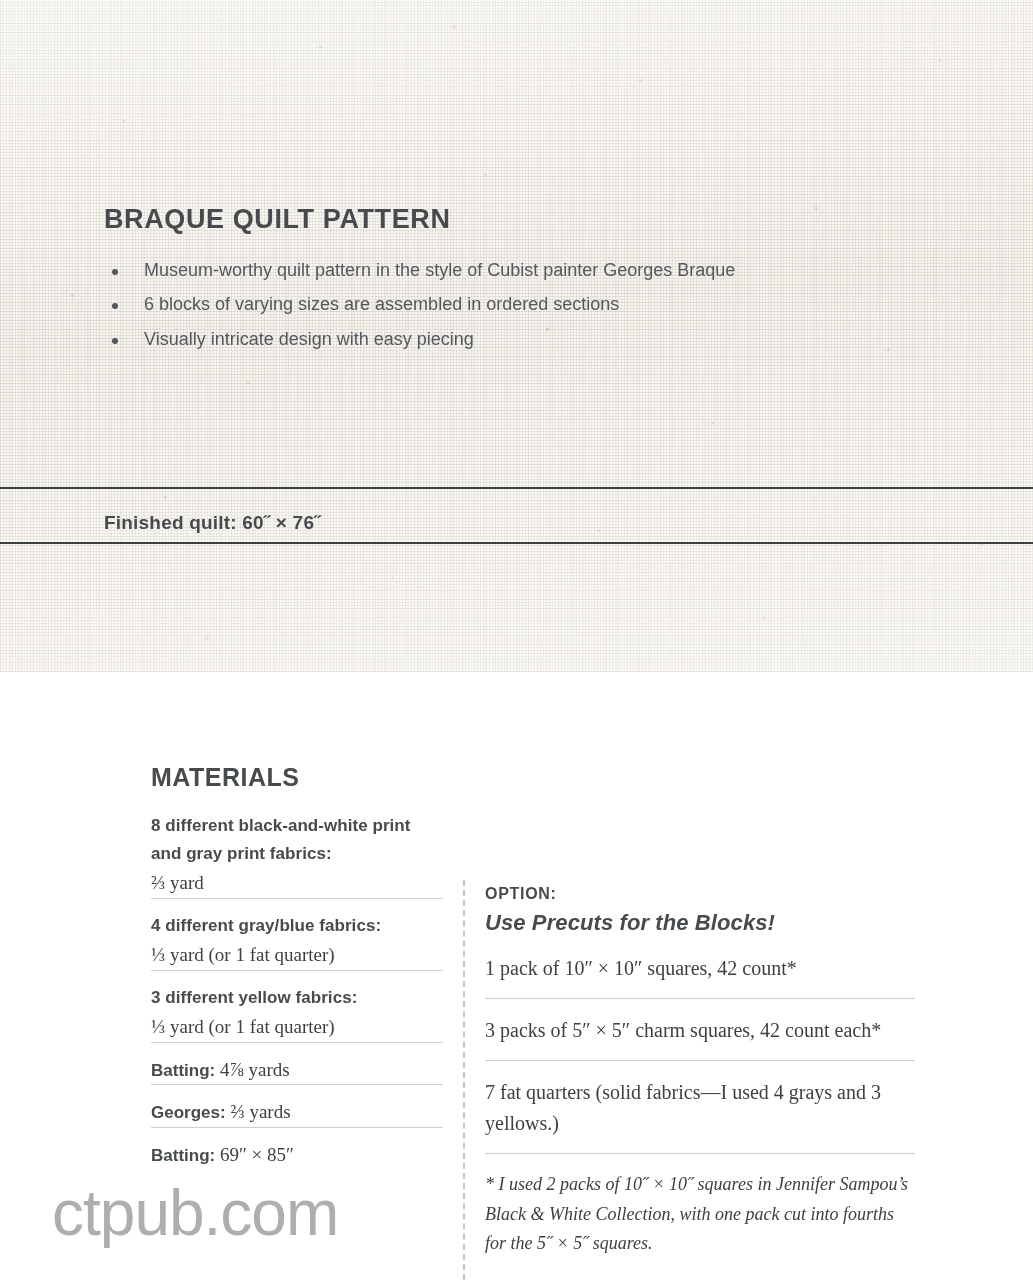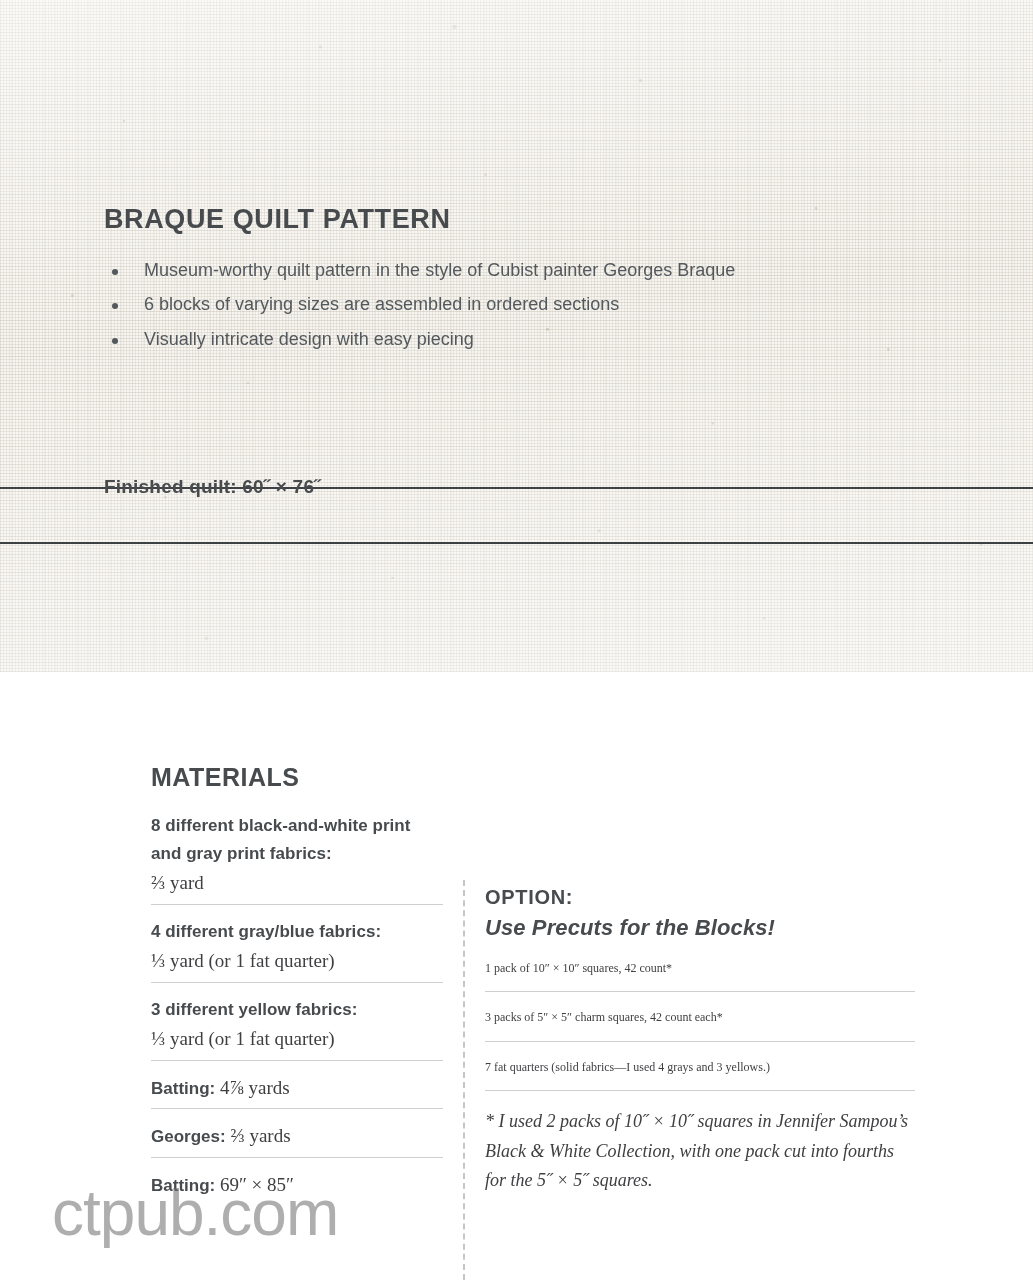--- a/index.html
+++ b/index.html
@@ -139,21 +139,21 @@
     left: 0;
     top: 542px;
     width: 1033px;
     height: 2px;
     background: #3d4144;
     z-index: 4;
   }
   .finished-quilt {
     position: absolute;
     left: 104px;
-    top: 476px;
+    top: 512px;
     font-size: 19px;
     font-weight: 700;
     color: #474b4e;
     letter-spacing: 0.2px;
     z-index: 5;
   }
 
   
   .materials-heading {
     position: absolute;
@@ -165,21 +165,21 @@
     color: #474b4e;
   }
 
   .left-column {
     position: absolute;
     left: 151px;
     top: 812px;
     width: 292px;
   }
   .mat-entry {
-    padding: 0 0 6px 0;
+    padding: 0 0 0 0;
   }
   .mat-entry.has-rule {
     border-bottom: 1px solid #cfcfcf;
     margin-bottom: 13px;
   }
   .mat-label {
     font-size: 17px;
     font-weight: 700;
     color: #474b4e;
     line-height: 1.62;
@@ -216,38 +216,38 @@
   }
 
   
   .right-column {
     position: absolute;
     left: 485px;
     top: 884px;
     width: 430px;
   }
   .option-kicker {
-    font-size: 20px;
+    font-size: 16px;
     font-weight: 700;
     letter-spacing: 0.7px;
     color: #474b4e;
     line-height: 1.3;
   }
   .option-title {
     font-size: 22px;
     font-weight: 700;
     color: #474b4e;
     line-height: 1.35;
     margin-top: 3px;
     letter-spacing: 0.1px;
     font-style: italic;
   }
   .opt-entry {
     font-family: "Liberation Serif", serif;
-    font-size: 12px;
+    font-size: 20px;
     color: #3f3f42;
     line-height: 1.55;
     padding: 16px 0 14px 0;
   }
   .opt-entry.has-rule {
     border-bottom: 1px solid #cfcfcf;
   }
   .opt-footnote {
     font-family: "Liberation Serif", serif;
     font-style: italic;

